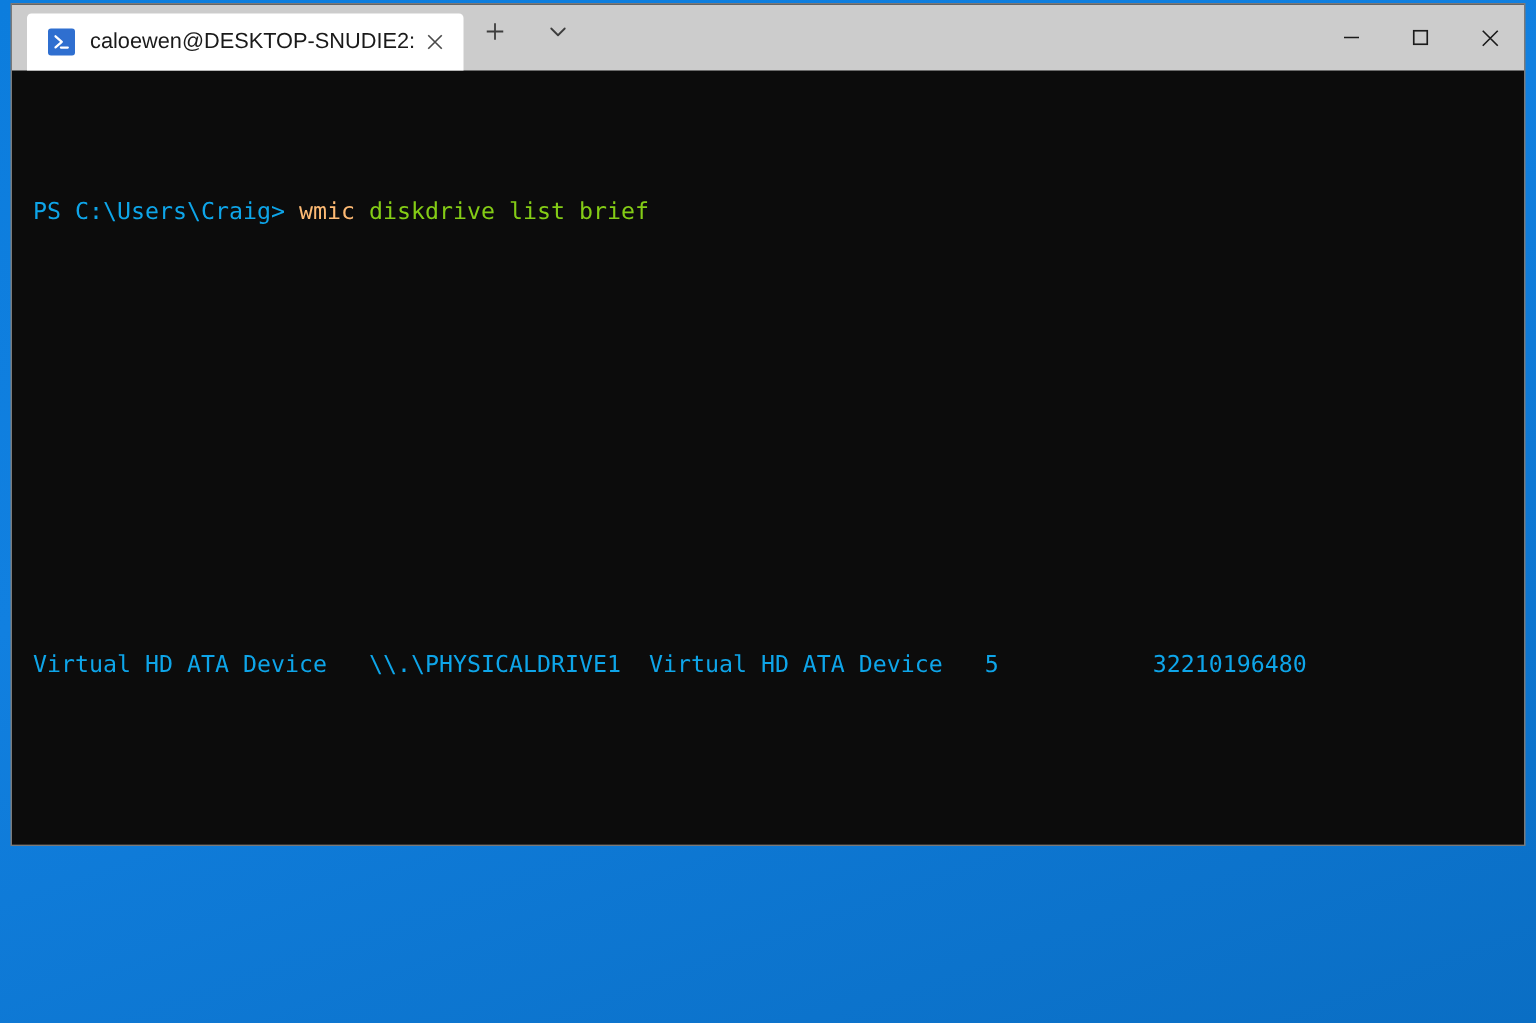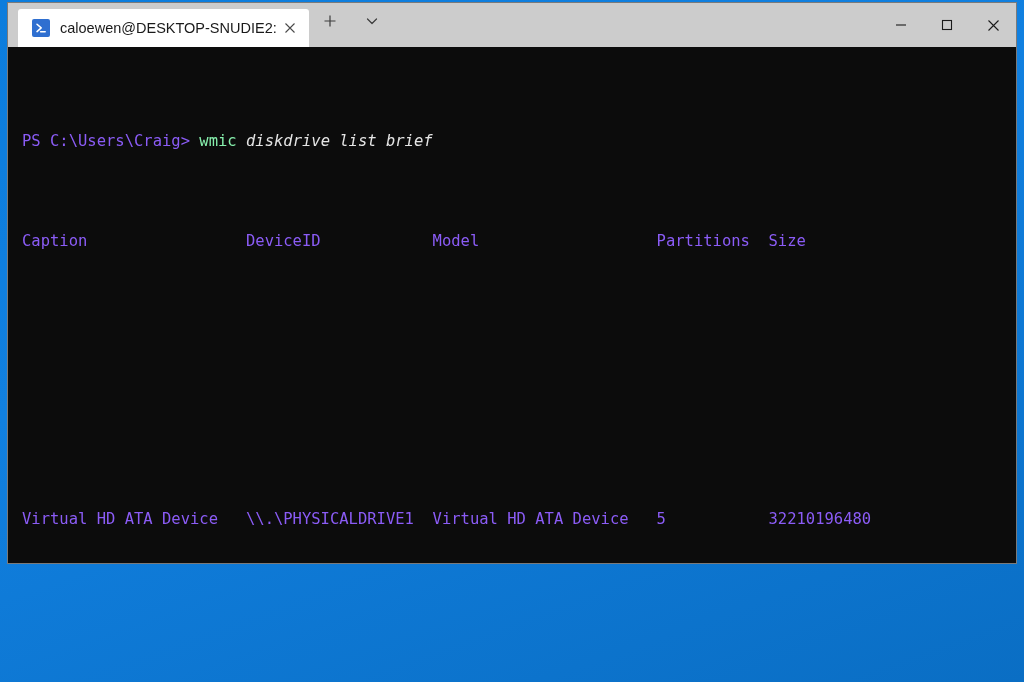--- a/index.html
+++ b/index.html
@@ -139,23 +139,23 @@
     padding: 6px 0 0 14px;
     overflow: hidden;
     white-space: pre;
     letter-spacing: 0px;
   }
 
   .line { height: 25.2px; white-space: pre; }
   .blank { height: 25.2px; }
 
   
-  .c-white   { color: #8b5cf6; }
-  .c-bright  { color: #e5e5e5; font-style: italic; }
-  .c-yellow  { color: #86efac; }
+  .c-white   { color: #0ea5e9; }
+  .c-bright  { color: #84cc16; }
+  .c-yellow  { color: #fdba74; }
 </style>
 </head>
 <body>
 
 <div id="desktop">
 
   <div id="window">
 
     <div id="titlebar">
 
@@ -206,21 +206,20 @@
             <path d="M1.5 1.5 L11.5 11.5 M11.5 1.5 L1.5 11.5" stroke="#1b1b1b" stroke-width="1.1" fill="none"></path>
           </svg>
         </span>
       </div>
     </div>
 
     <div id="terminal">
 
       <div class="line"><span class="c-white">PS C:\Users\Craig&gt; </span><span class="c-yellow">wmic</span><span class="c-bright"> diskdrive list brief</span></div>
 
-      <div class="line"><span class="c-white">Caption                 DeviceID            Model                   Partitions  Size</span></div>
 
       <div class="blank"></div>
 
       <div class="blank"></div>
       <div class="line"><span class="c-white">Virtual HD ATA Device   \\.\PHYSICALDRIVE1  Virtual HD ATA Device   5           32210196480</span></div>
       <div class="blank"></div>
       
       
       
 

